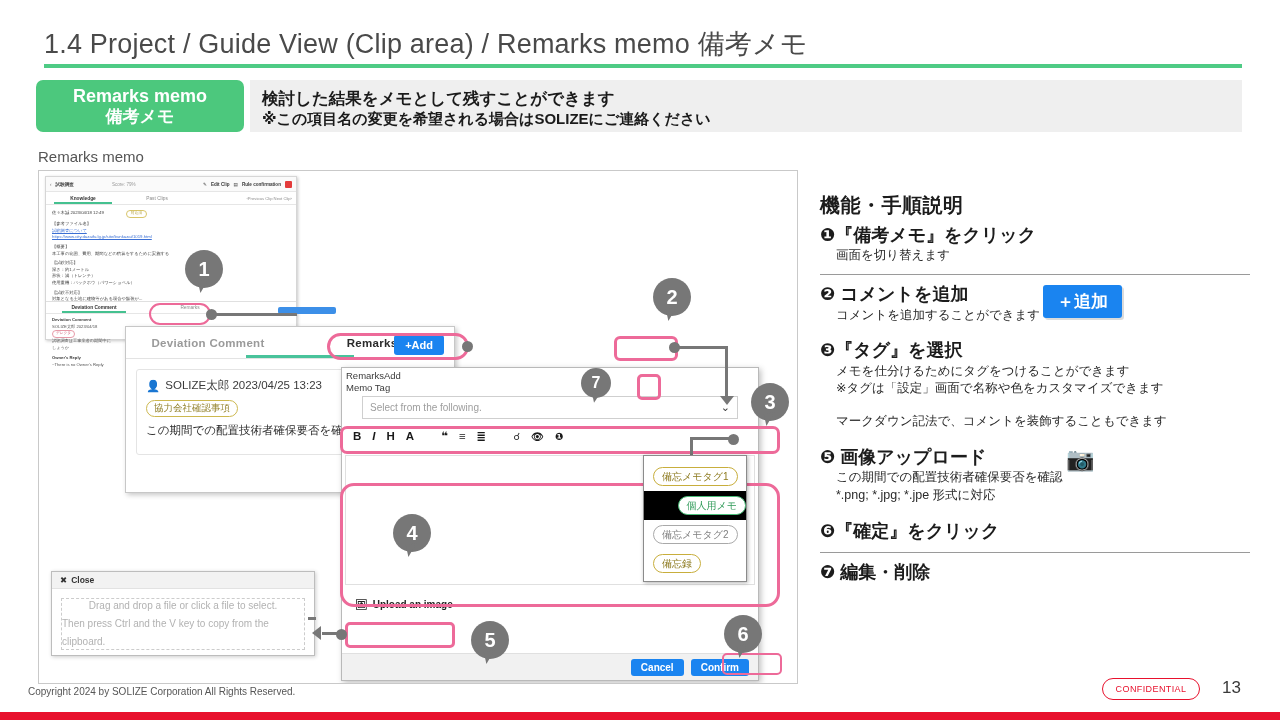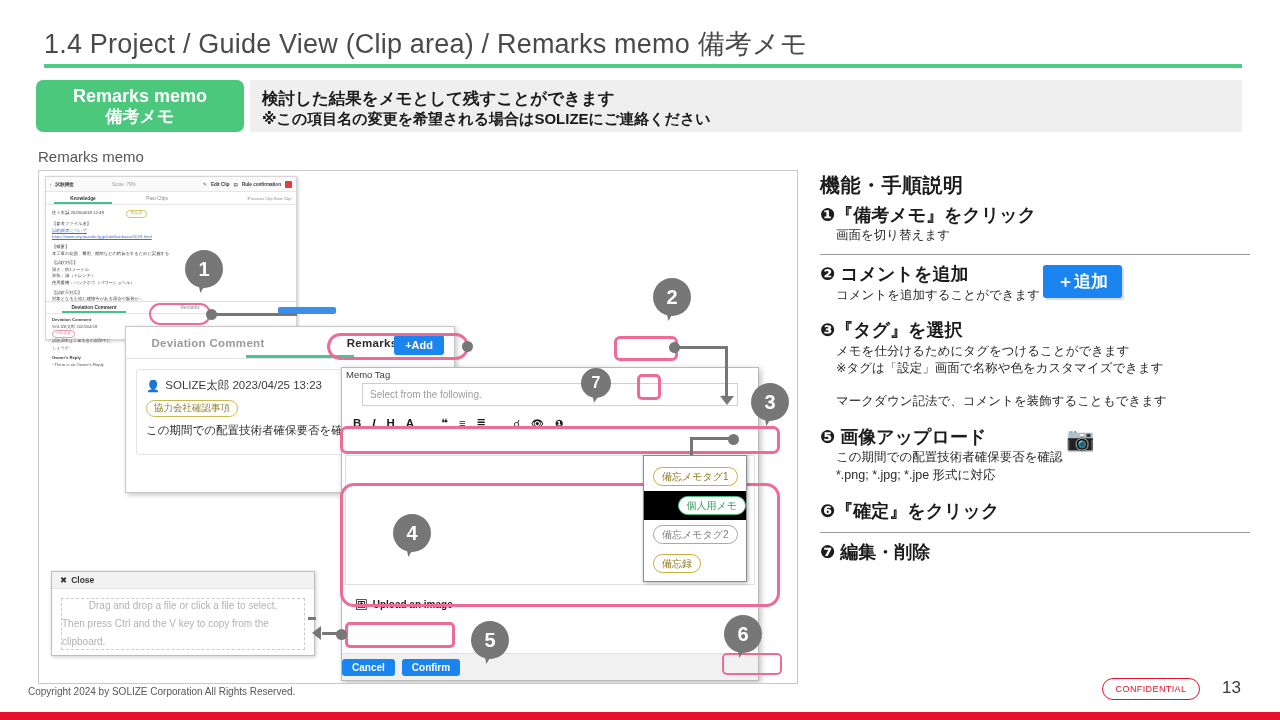--- a/index.html
+++ b/index.html
@@ -159,21 +159,21 @@
     position: absolute; left: 3px; right: 3px; top: 87px; height: 130px;
     border: 1px solid #e0e0e0; background: #fff;
   }
   .dlg-upload {
     position: absolute; left: 9px; top: 227px; height: 19px;
     display: flex; align-items: center; gap: 5px; font-size: 10px; color: #222; font-weight: bold;
     background:#fff; padding: 0 4px;
   }
   .dlg-foot {
     position: absolute; left: 0; right: 0; bottom: 0; height: 27px; background: #f1f1f1;
-    border-top: 1px solid #e0e0e0; display: flex; align-items: center; justify-content: flex-start;
+    border-top: 1px solid #e0e0e0; display: flex; align-items: center; justify-content: flex-end;
     gap: 7px; padding-right: 9px;
   }
   .btn-blue {
     background: #1a84f0; color: #fff; font-weight: bold; font-size: 10px;
     border-radius: 3px; padding: 3px 10px; border: none;
   }
 
   
   .tagmenu {
     position: absolute; left: 643px; top: 455px; width: 104px; height: 127px;
@@ -226,21 +226,21 @@
   }
   .bub.sm { width: 30px; height: 30px; font-size: 16px; }
   .bub .tail {
     position: absolute; width: 0; height: 0;
     border-top: 12px solid #777; border-right: 11px solid transparent;
     bottom: -4px; left: 14px; transform: rotate(-12deg);
   }
 
   
   .panel { position: absolute; left: 820px; top: 172px; width: 430px; }
-  .panel h2 { font-size: 20px; color: #1c1c1c; font-weight: bold; letter-spacing: .5px; }
+  .panel h2 { font-size: 20px; color: #1c1c1c; font-weight: bold; letter-spacing: .5px; margin-top: 20px; }
   .step { position: relative; margin-top: 5px; }
   .step .hd { font-size: 18px; color: #1c1c1c; font-weight: bold; line-height: 1.3; }
   .step .dsc { font-size: 12.5px; color: #2a2a2a; line-height: 1.42; margin-left: 16px; }
   .hr { height: 1px; background: #9a9a9a; margin: 9px 0 8px 0; }
   .gap { height: 10px; }
   .add-btn {
     position: absolute; right: 128px; top: 2px;
     background: #1a84f0; color: #fff; font-size: 17px; font-weight: bold;
     padding: 5px 14px; border-radius: 3px; box-shadow: 2px 2px 0 rgba(0,0,0,.14);
   }
@@ -342,20 +342,21 @@
       </div>
 
       <div style="position:absolute; right:10px; top:8px;">
         <span class="btn-blue" style="display:inline-block; font-size:11px; padding:4px 11px;">+Add</span>
       </div>
 
       <div style="position:absolute; right:18px; top:42px; width:14px; height:17px; display:flex; align-items:center; justify-content:center; font-size:12px; color:#444;">⋮</div>
     </div>
 
     <div class="dlg">
+      <div class="dlg-title">RemarksAdd</div>
       <div class="dlg-sub">Memo Tag</div>
       <div class="dlg-select">
         <span>Select from the following.</span>
         <span class="chev">⌄</span>
       </div>
       <div class="dlg-toolbar">
         <b>B</b>
         <i><b>I</b></i>
         <b>H</b>
         <b>A</b>

